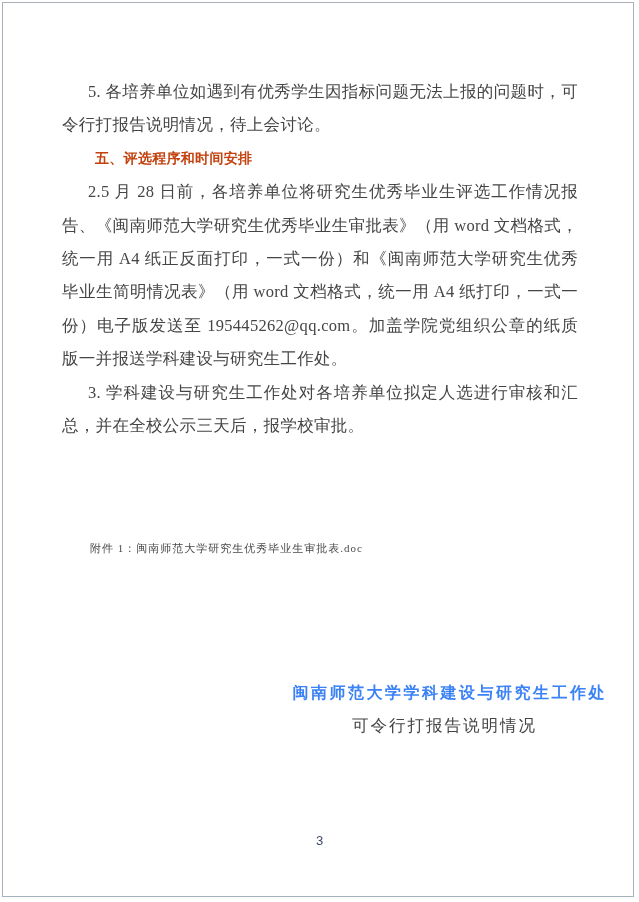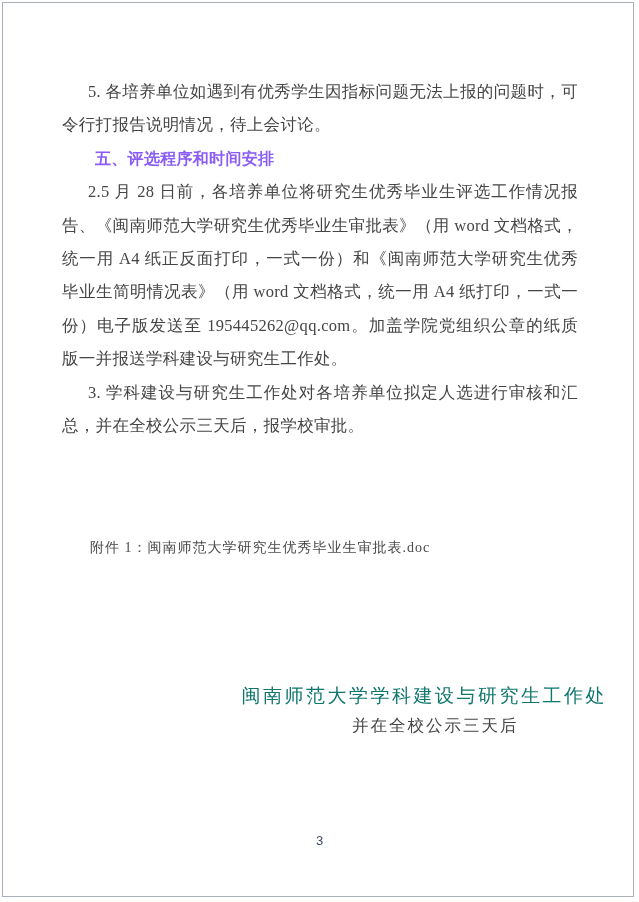--- a/index.html
+++ b/index.html
@@ -36,44 +36,45 @@
     text-align: justify;
     text-justify: inter-ideograph;
     letter-spacing: 0.3px;
   }
   .doc-body p {
     margin: 0;
     text-indent: 26px;
   }
   .doc-body h2 {
     margin: 0;
-    font-size: 16px;
+    font-size: 14px;
     line-height: 33.4px;
     font-weight: bold;
     text-indent: 33px;
-    color: #8b5cf6;
+    color: #c2410c;
   }
   .attachments {
     position: absolute;
     left: 90px;
     top: 538px;
-    font-size: 14px;
+    font-size: 11px;
     line-height: 20.5px;
     color: #4a4a4a;
     letter-spacing: 1px;
     white-space: nowrap;
   }
   .sig-dept {
     position: absolute;
     top: 683px;
     right: 32px;
-    font-size: 19px;
+    font-size: 16px;
     letter-spacing: 2.5px;
-    color: #0f766e;
+    color: #3b82f6;
     white-space: nowrap;
+    font-weight: bold;
   }
   .sig-date {
     position: absolute;
     top: 715px;
     left: 352px;
     font-size: 16.5px;
     letter-spacing: 2px;
     color: #454545;
     white-space: nowrap;
   }
@@ -101,17 +102,17 @@
     <p>2.5 月 28 日前，各培养单位将研究生优秀毕业生评选工作情况报告、《闽南师范大学研究生优秀毕业生审批表》（用 word 文档格式，统一用 A4 纸正反面打印，一式一份）和《闽南师范大学研究生优秀毕业生简明情况表》（用 word 文档格式，统一用 A4 纸打印，一式一份）电子版发送至 195445262@qq.com。加盖学院党组织公章的纸质版一并报送学科建设与研究生工作处。</p>
     <p>3. 学科建设与研究生工作处对各培养单位拟定人选进行审核和汇总，并在全校公示三天后，报学校审批。</p>
   </div>
 
   <div class="attachments">
     <div>附件 1：闽南师范大学研究生优秀毕业生审批表.doc</div>
   </div>
 
   <div class="sig-dept">闽南师范大学学科建设与研究生工作处</div>
 
-  <div class="sig-date">并在全校公示三天后</div>
+  <div class="sig-date">可令行打报告说明情况</div>
 
   <div class="page-number">3</div>
 
 </div>
 
 </body></html>

